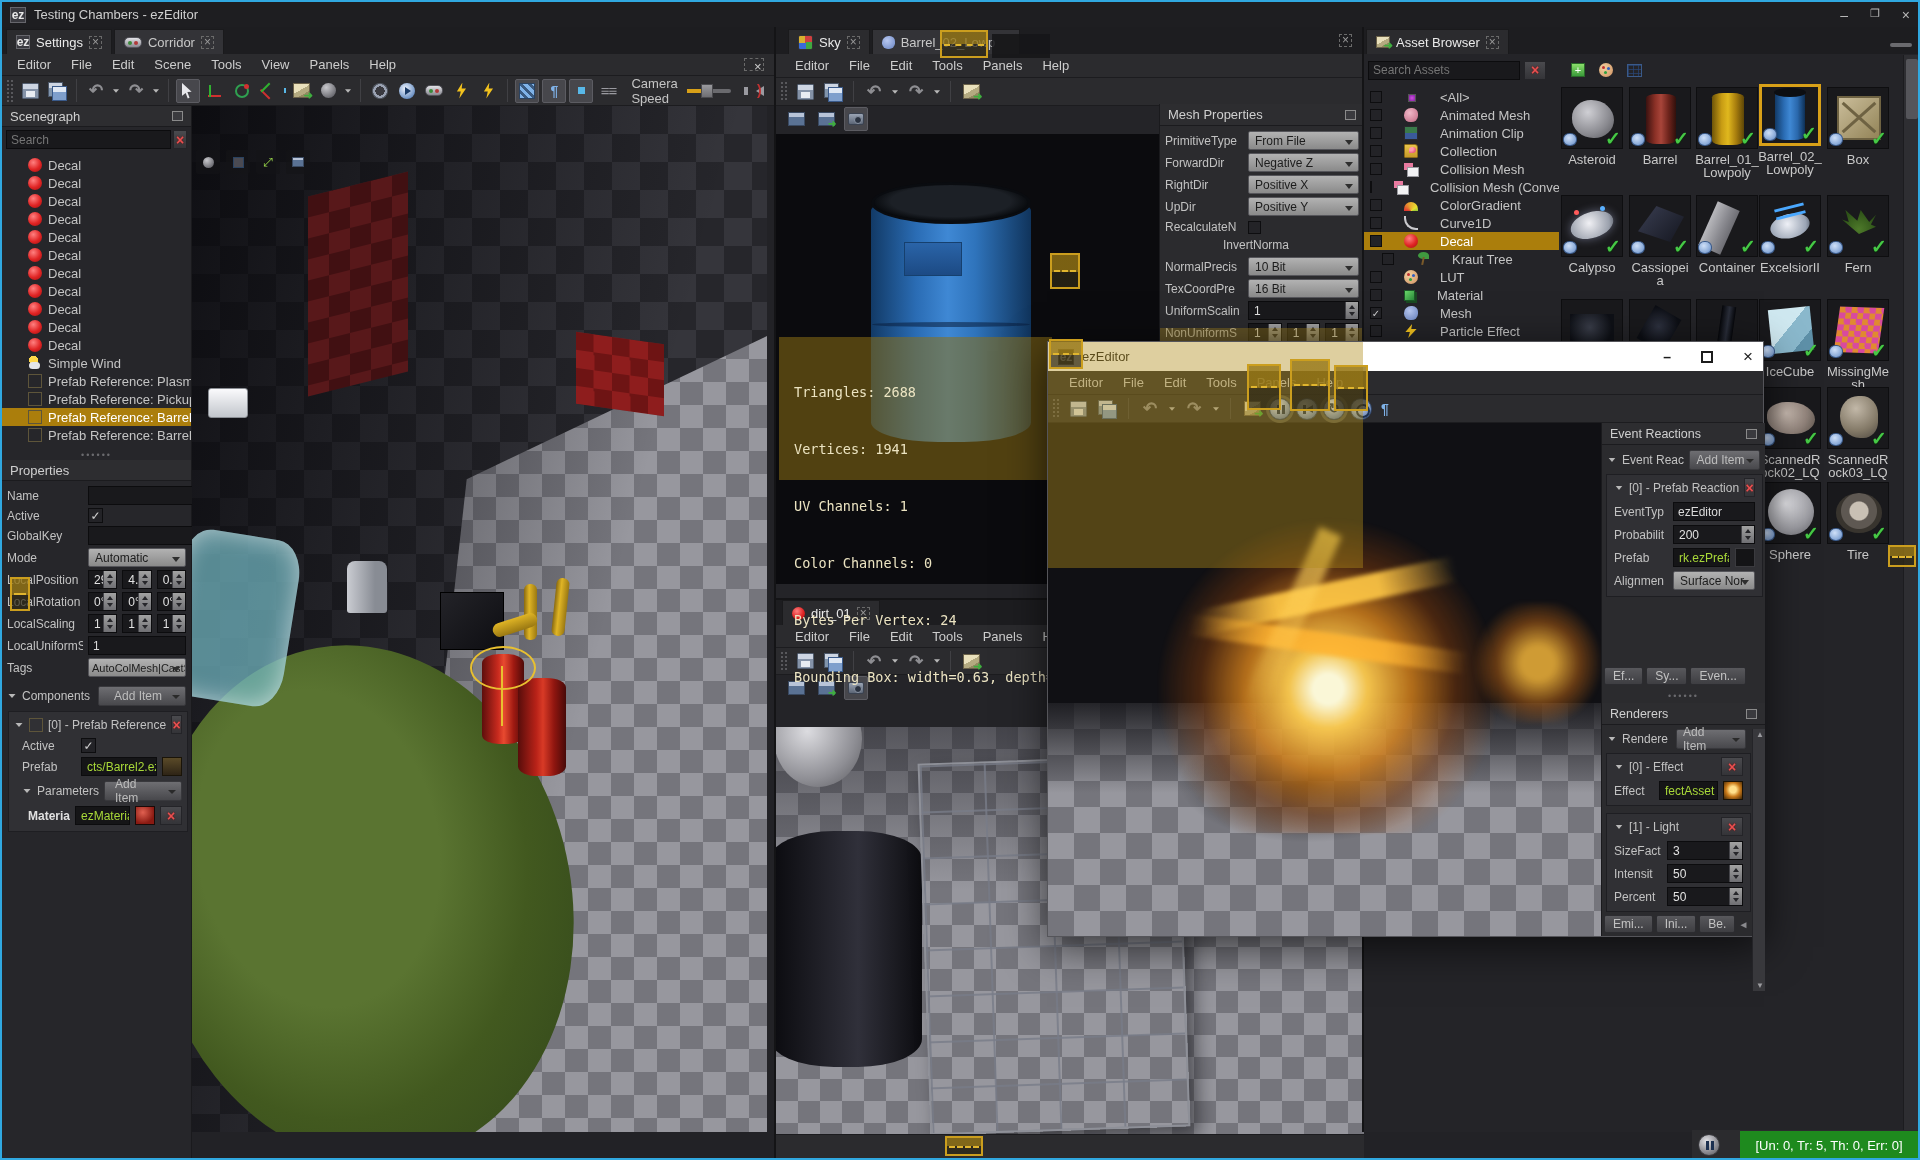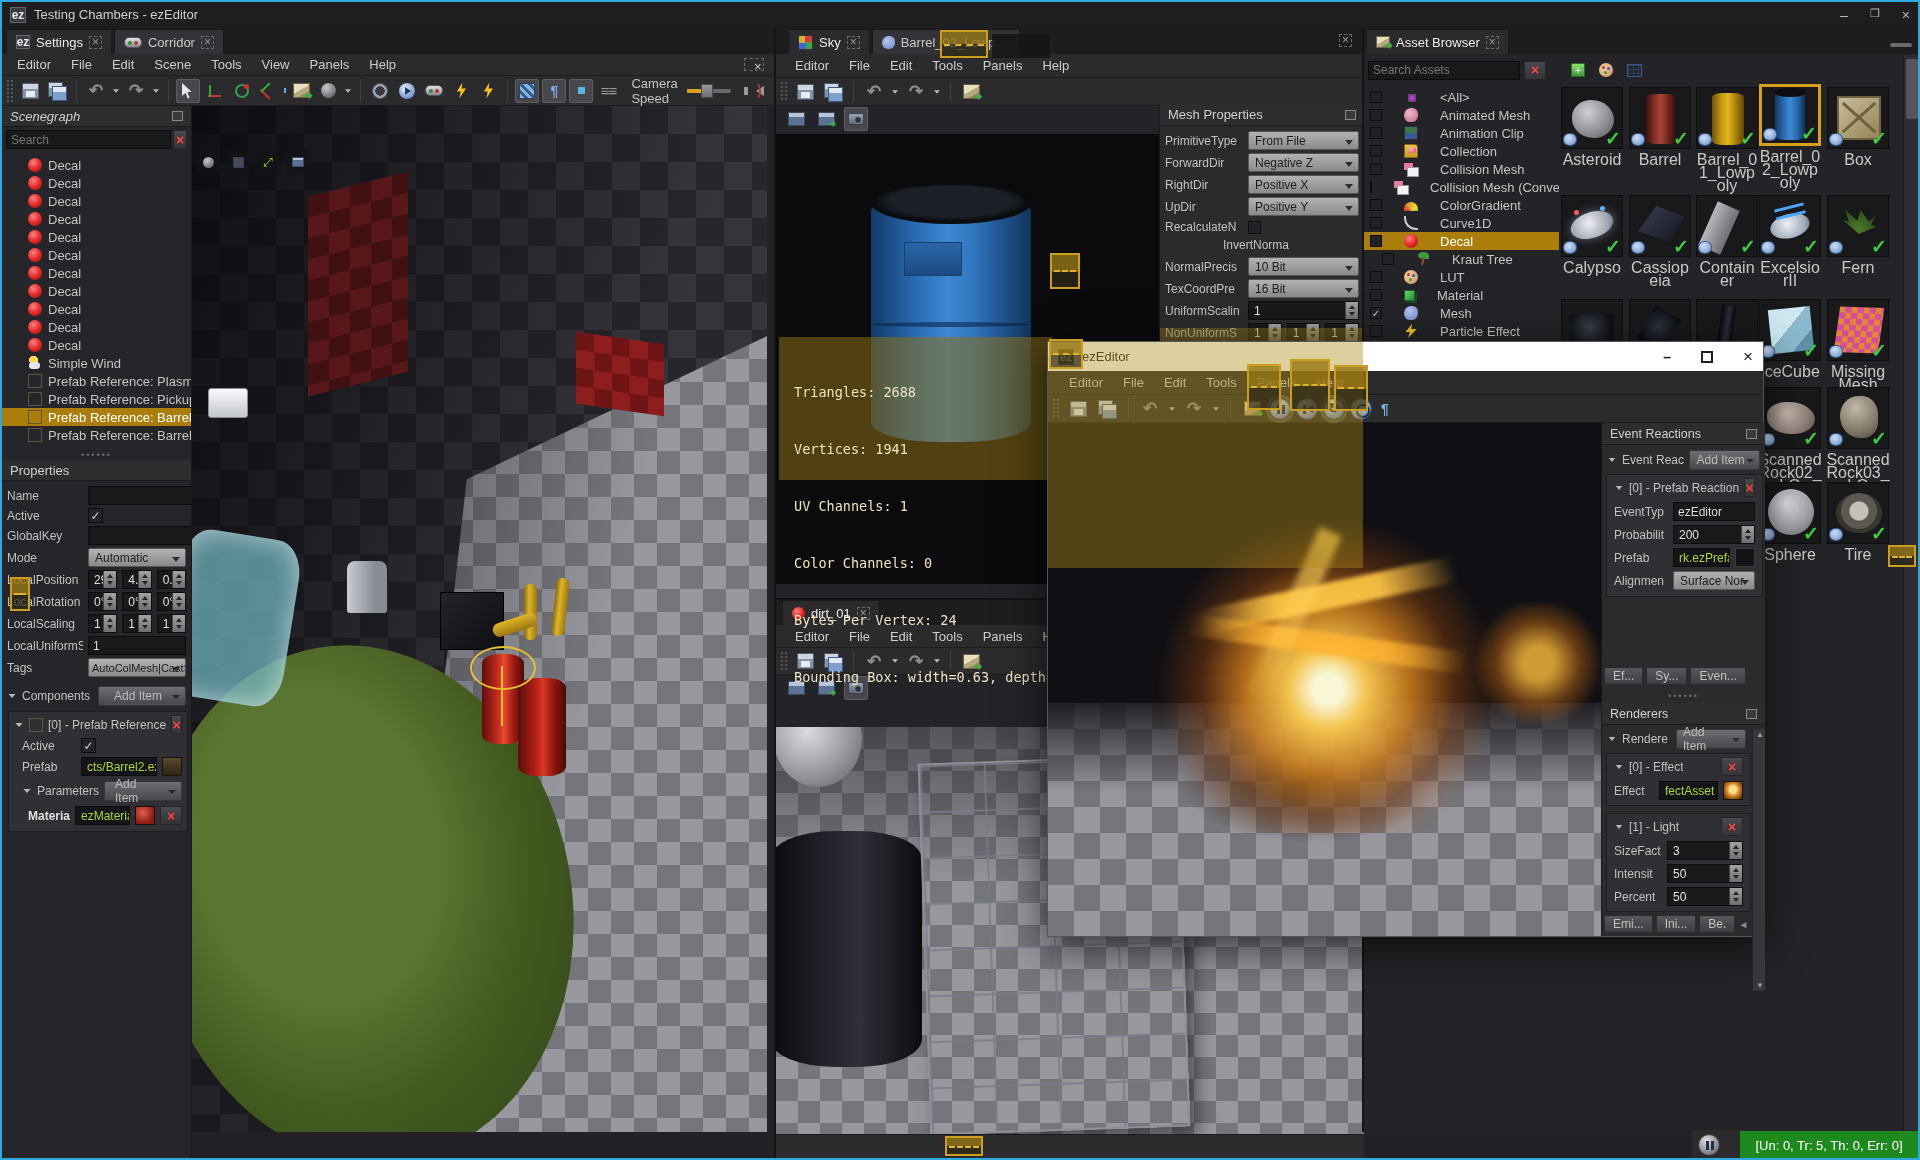--- a/index.html
+++ b/index.html
@@ -121,21 +121,21 @@
   .atrow { display:flex; align-items:center; gap:22px; height:18px; padding-left:6px; font-size:13px; color:#c4c4c4; white-space:nowrap; overflow:hidden; }
   .atrow .chk { width:12px; height:12px; font-size:10px; }
   .atrow.sel { background:#ab7e0c; color:#fff; }
 
   
   .acell { position:absolute; width:64px; text-align:center; }
   .athumb { width:62px; height:62px; background:#19191c; border:1px solid #0e0e10; position:relative; margin:0 auto; }
   .athumb.sel { border:3px solid #d8a018; }
   .athumb .chkmark { position:absolute; right:1px; bottom:-2px; color:#46c846; font-size:19px; font-weight:bold; text-shadow:0 1px 1px #083008; }
   .athumb .meshic { position:absolute; left:1px; bottom:2px; width:14px; height:13px; border-radius:45%; background:radial-gradient(circle at 40% 35%, #cfe0f8, #8aaad8 65%, #5a7ab0); border:1px solid #3a5a8a; }
-  .aname { font-size:16px; color:#c8c8c8; line-height:13px; margin-top:4px; word-break:break-all; }
+  .aname { font-size:13px; color:#c8c8c8; line-height:13px; margin-top:4px; word-break:break-all; }
   .tobj { position:absolute; }
 
   .checkerD { background:repeating-conic-gradient(#35353b 0% 25%, #26262b 0% 50%); background-size:56px 56px; }
   .checkerL { background:repeating-conic-gradient(#97979e 0% 25%, #75757c 0% 50%); background-size:46px 46px; }
   .minitab { background:linear-gradient(#58585c,#3e3e42); border:1px solid #2c2c30; border-radius:2px; color:#c2c2c2; font-size:12px; padding:1px 8px; }
 </style>
 </head>
 <body>
 
 <div id="app">
@@ -246,21 +246,21 @@
     <span style="position:relative;width:90px;height:4px;background:#6a6a6e;border-radius:2px;margin-left:6px;">
       <span style="position:absolute;left:0;top:0;width:18px;height:4px;background:#d8a018;"></span>
       <span style="position:absolute;left:14px;top:-5px;width:12px;height:14px;background:linear-gradient(#9a9a9e,#6e6e72);border:1px solid #4a4a4e;"></span>
     </span>
     <span class="tbtn" style="margin-left:14px;">
         <span class="ic-spk"></span>
       </span>
   </div>
 
   <div class="panel" style="left:0;top:104px;width:190px;bottom:0;background:#26262a;border-right:1px solid #1a1a1d;">
-    <div class="hdr" style="height:21px;font-style:italic;">
+    <div class="hdr" style="height:21px;">
       <span>Scenegraph</span>
       <span class="floatic"></span>
     </div>
     <div style="display:flex;gap:2px;padding:3px 4px;">
       <input class="inp" style="flex: 1 1 0%;" placeholder="Search">
       <span class="xbtn">×</span>
     </div>
     <div style="margin-top:4px;">
       <div class="trow">
           <span class="ti ti-rosette"></span>

